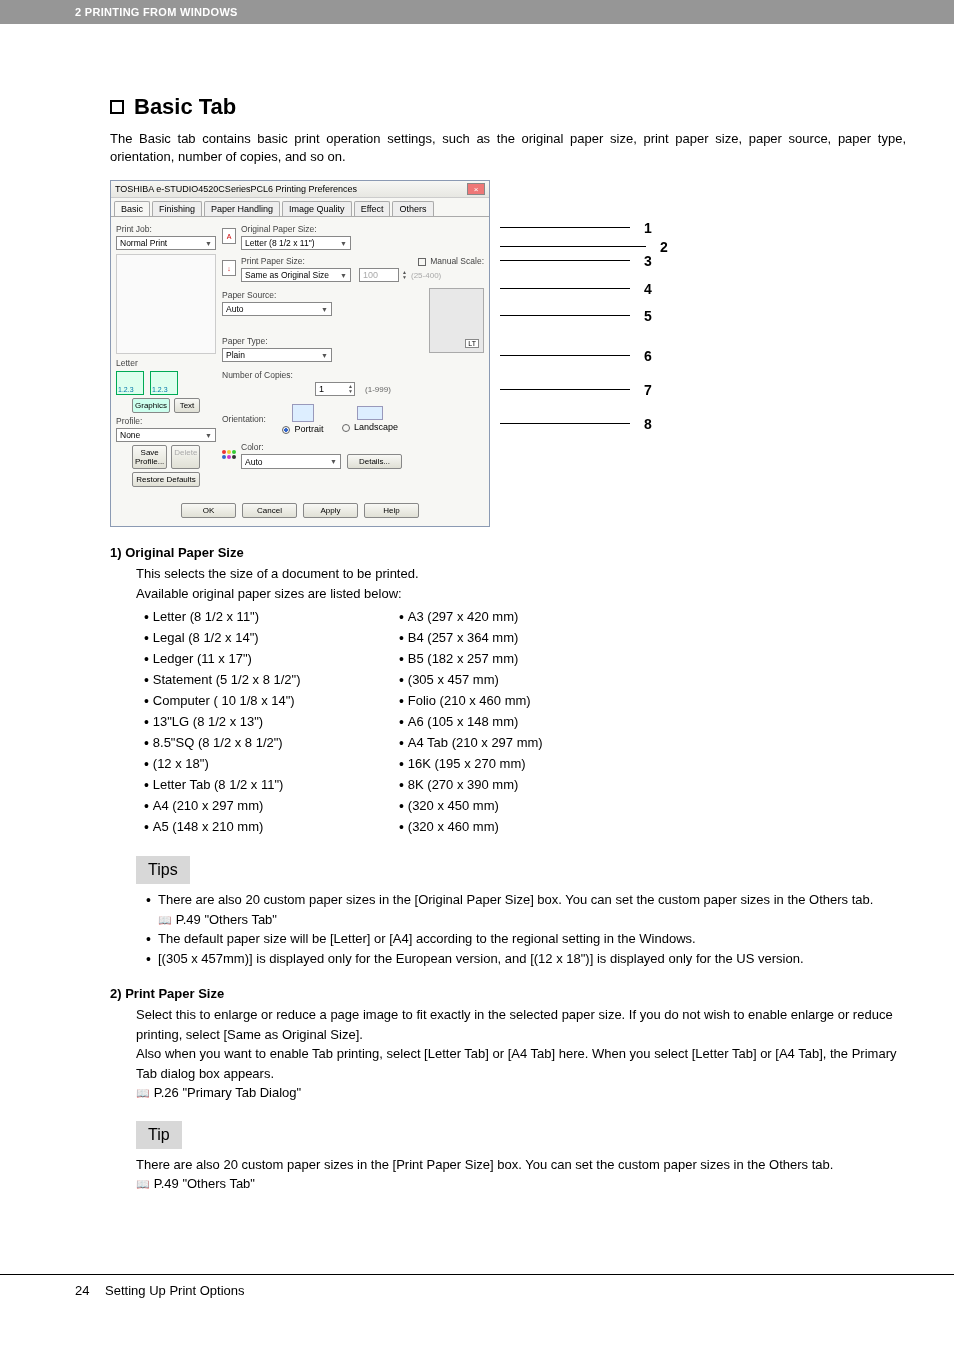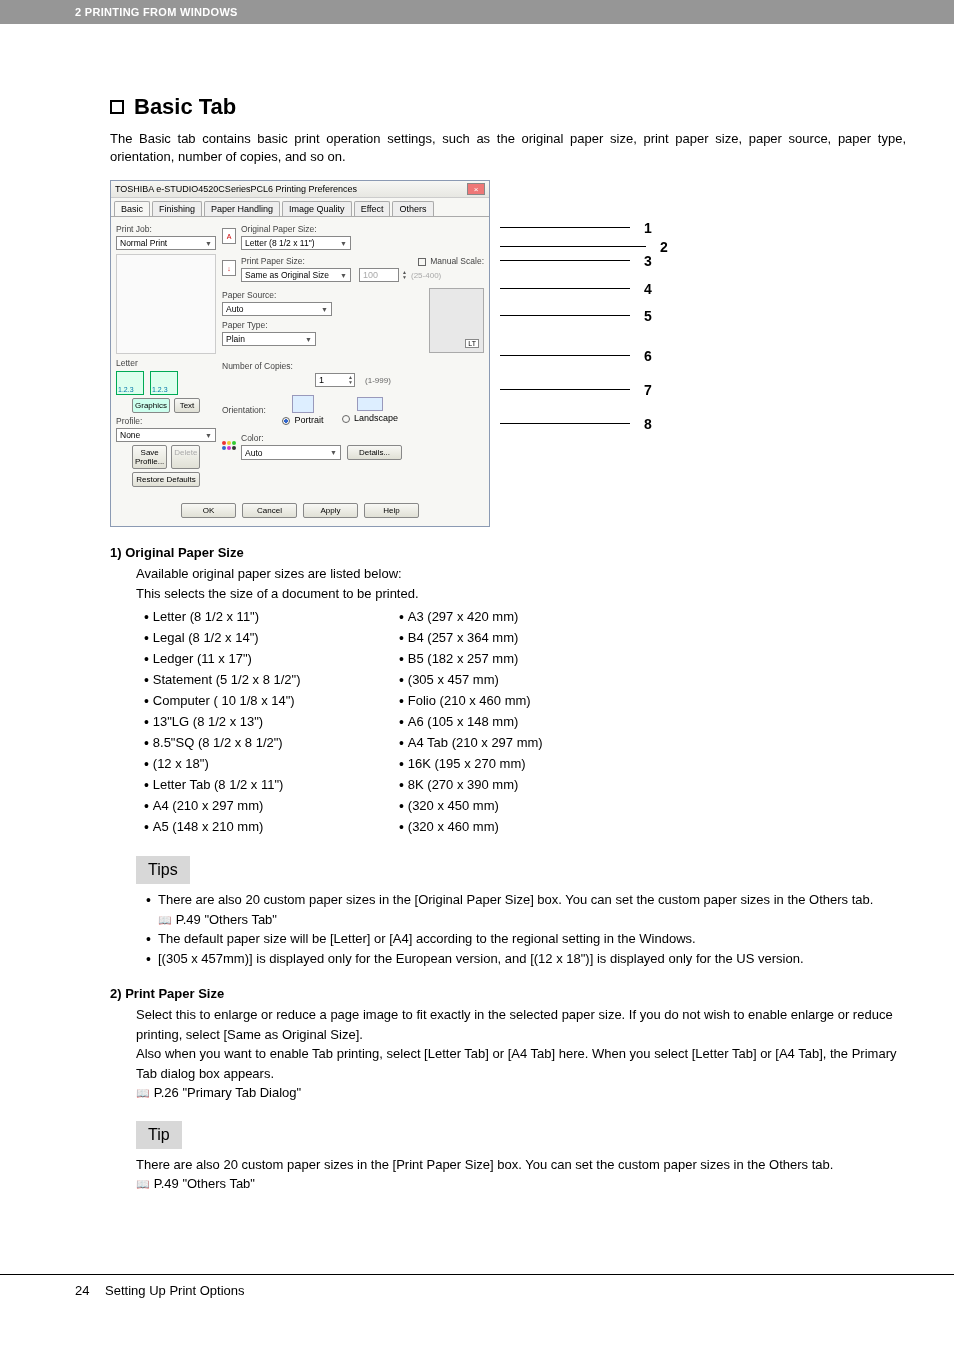--- a/index.html
+++ b/index.html
@@ -264,22 +264,22 @@
             </div>
           </div>
 
           <div style="display:flex; gap:20px; margin-top:6px">
             <div style="flex:1">
               <div class="field-label">Paper Source:</div>
               <div class="dropdown" style="width:110px">
                 <span>Auto</span>
                 <span class="dd-arrow">▼</span>
               </div>
-              <div class="field-label" style="margin-top:4px">Paper Type:</div>
-              <div class="dropdown" style="width:94px">
+              <div class="field-label" style="margin-top:20px">Paper Type:</div>
+              <div class="dropdown" style="width:110px">
                 <span>Plain</span>
                 <span class="dd-arrow">▼</span>
               </div>
             </div>
             <div class="paper-tray">
               <div style="position:absolute;bottom:4px;right:4px;border:1px solid #888;background:#fff;padding:0 2px;font-size:7px">LT</div>
             </div>
           </div>
 
           <div class="field-label" style="margin-top:8px">Number of Copies:</div>
@@ -372,22 +372,22 @@
       <div style="display:flex; gap:14px">
         <div style="border-top:1px solid #000; width:130px; margin-top:7px"></div>
         <span>8</span>
       </div>
     </div>
   </div>
 
   <div class="sections">
     <div class="section-head">1)  Original Paper Size</div>
     <div class="section-indent">
+      <div>This selects the size of a document to be printed.</div>
       <div>Available original paper sizes are listed below:</div>
-      <div>This selects the size of a document to be printed.</div>
       <div class="two-col-list">
         <div class="list-col">
           <ul id="col1">
               <li>Letter  (8 1/2 x 11")</li>
               <li>Legal  (8 1/2 x 14")</li>
               <li>Ledger  (11 x 17")</li>
               <li>Statement  (5 1/2 x 8 1/2")</li>
               <li>Computer ( 10 1/8 x 14")</li>
               <li>13"LG  (8 1/2 x 13")</li>
               <li>8.5"SQ  (8 1/2 x 8 1/2")</li>

